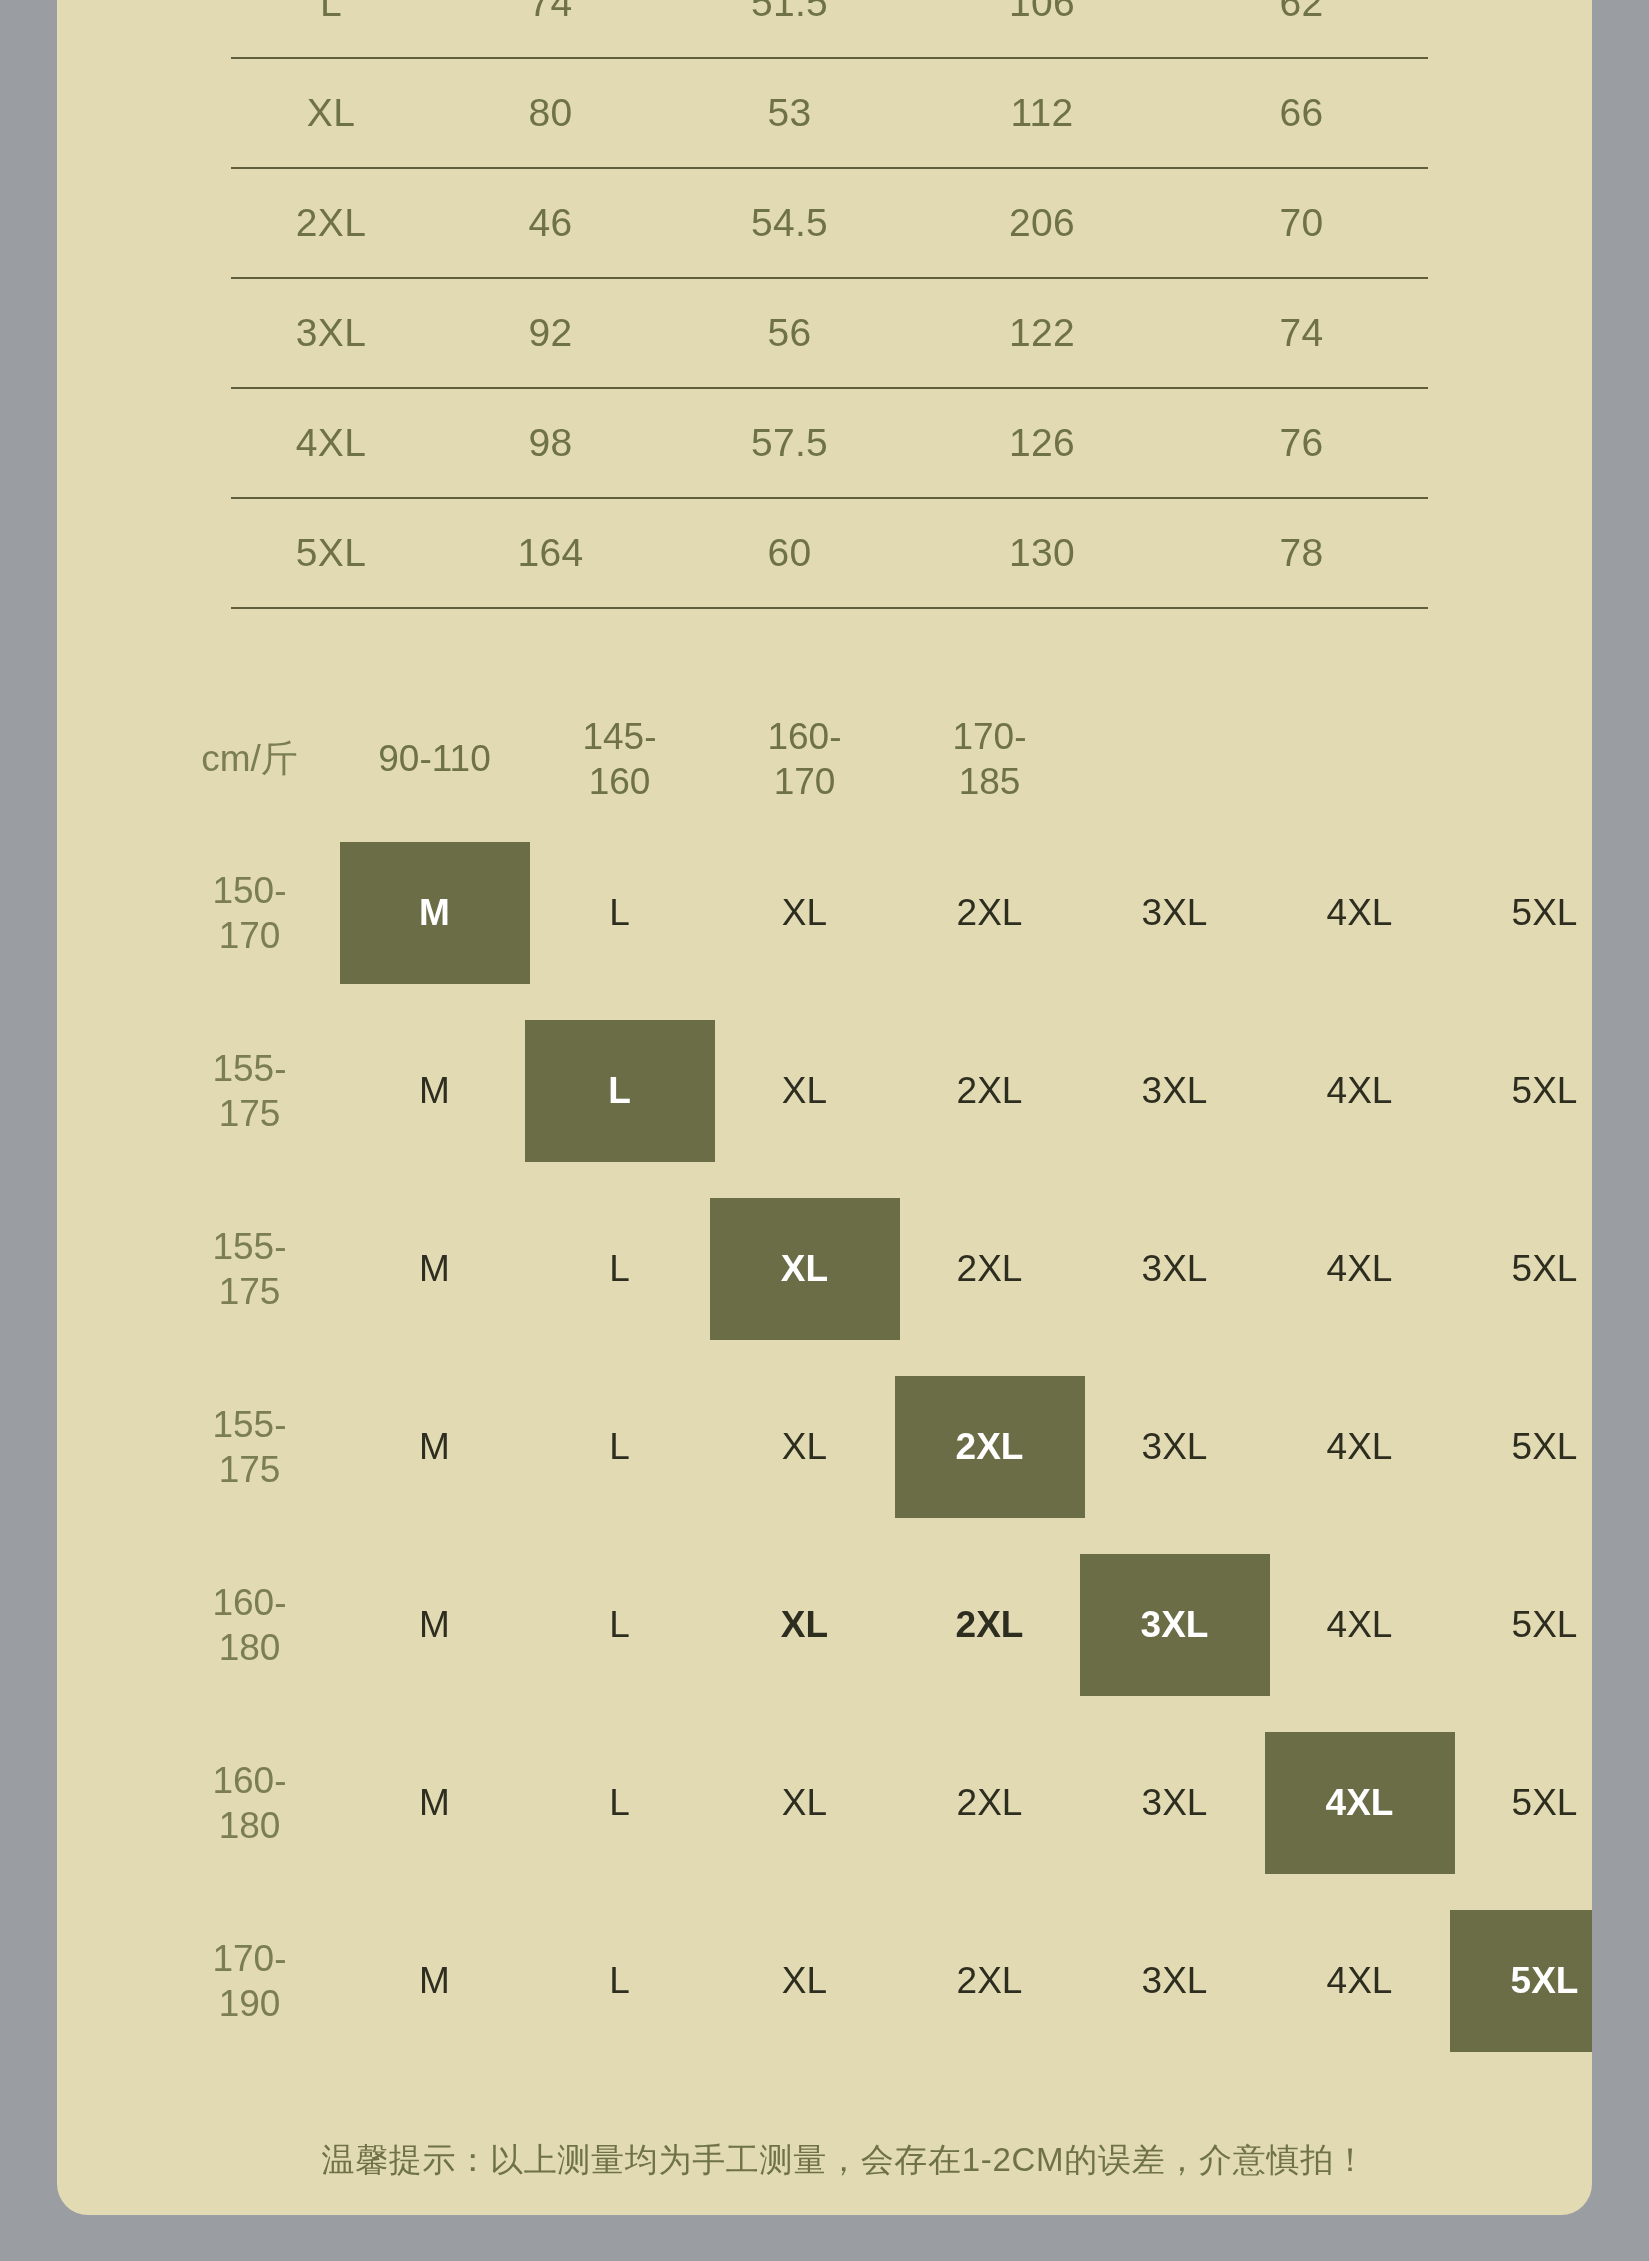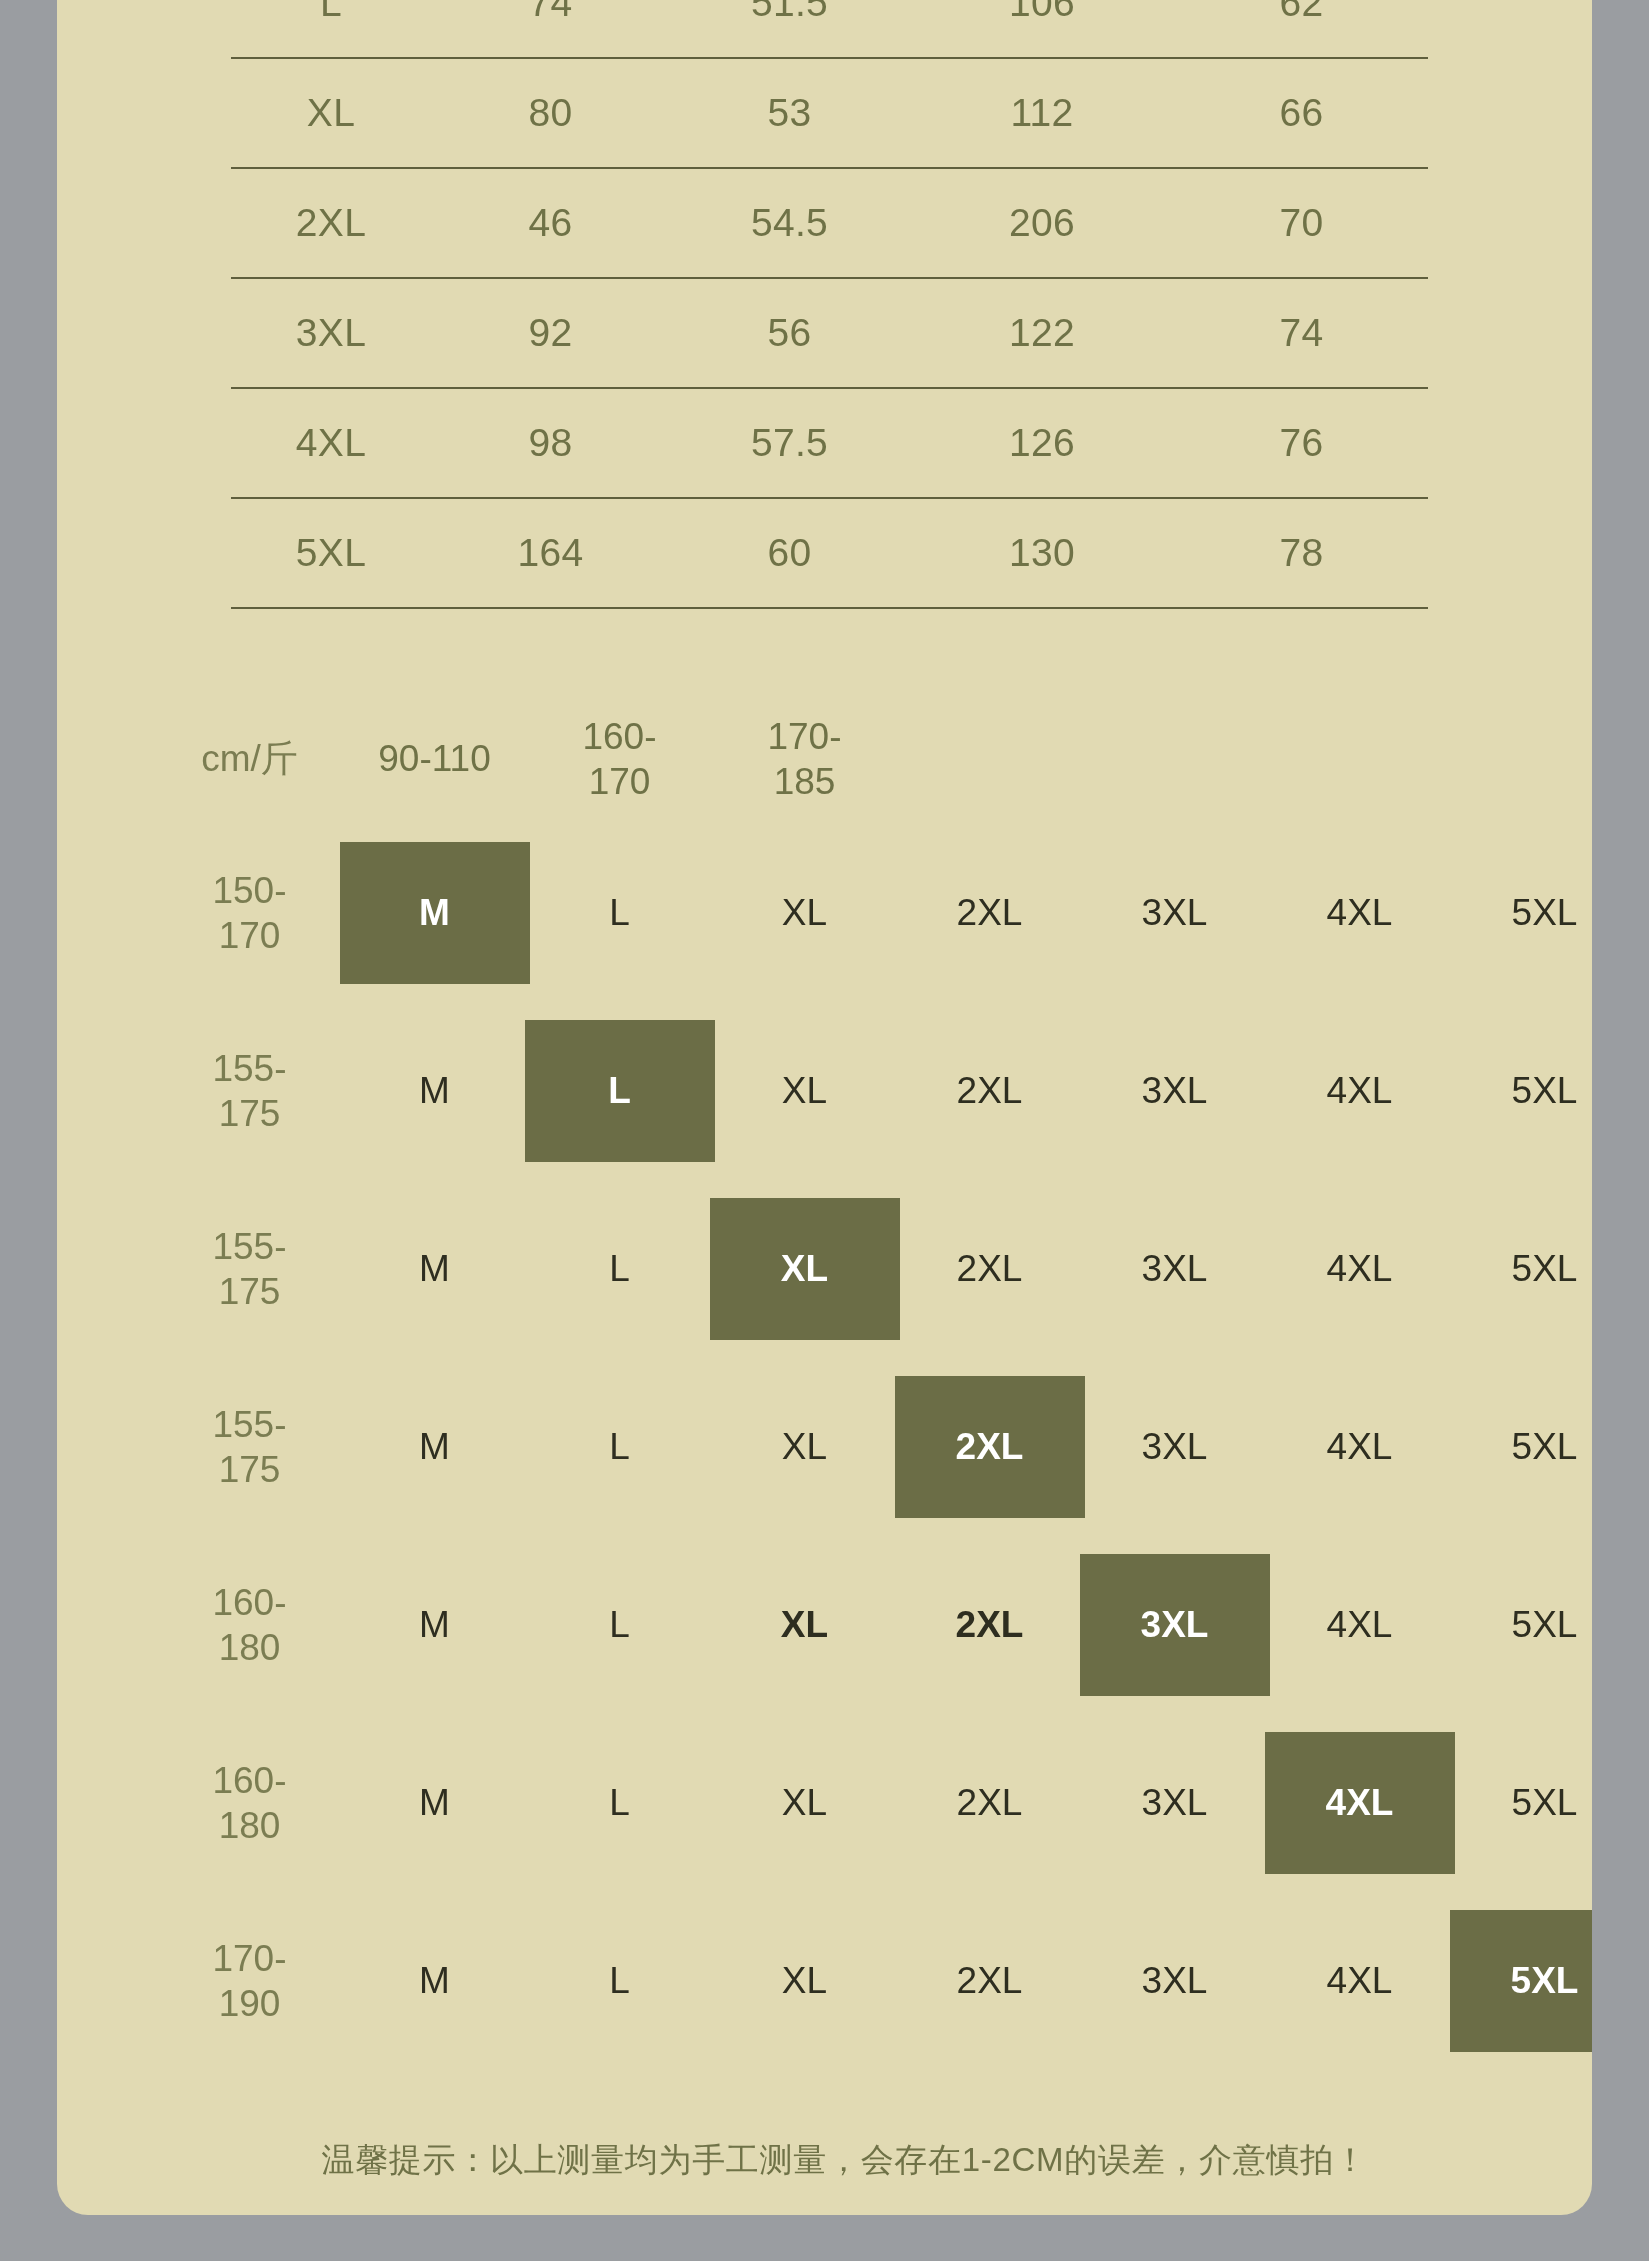--- a/index.html
+++ b/index.html
@@ -184,20 +184,24 @@
 
     <div id="matrix">
         <div class="mx-row header">
           <div class="mx-cell rowlabel">
             <span class="mx-txt">cm/斤</span>
           </div>
           <div class="mx-cell">
             <span class="mx-txt">90-110</span>
           </div>
           <div class="mx-cell">
+            <span class="mx-txt">145-
+160</span>
+          </div>
+          <div class="mx-cell">
             <span class="mx-txt">160-
 170</span>
           </div>
           <div class="mx-cell">
             <span class="mx-txt">170-
 185</span>
           </div>
         </div>
         <div class="mx-row">
           <div class="mx-cell rowlabel">

